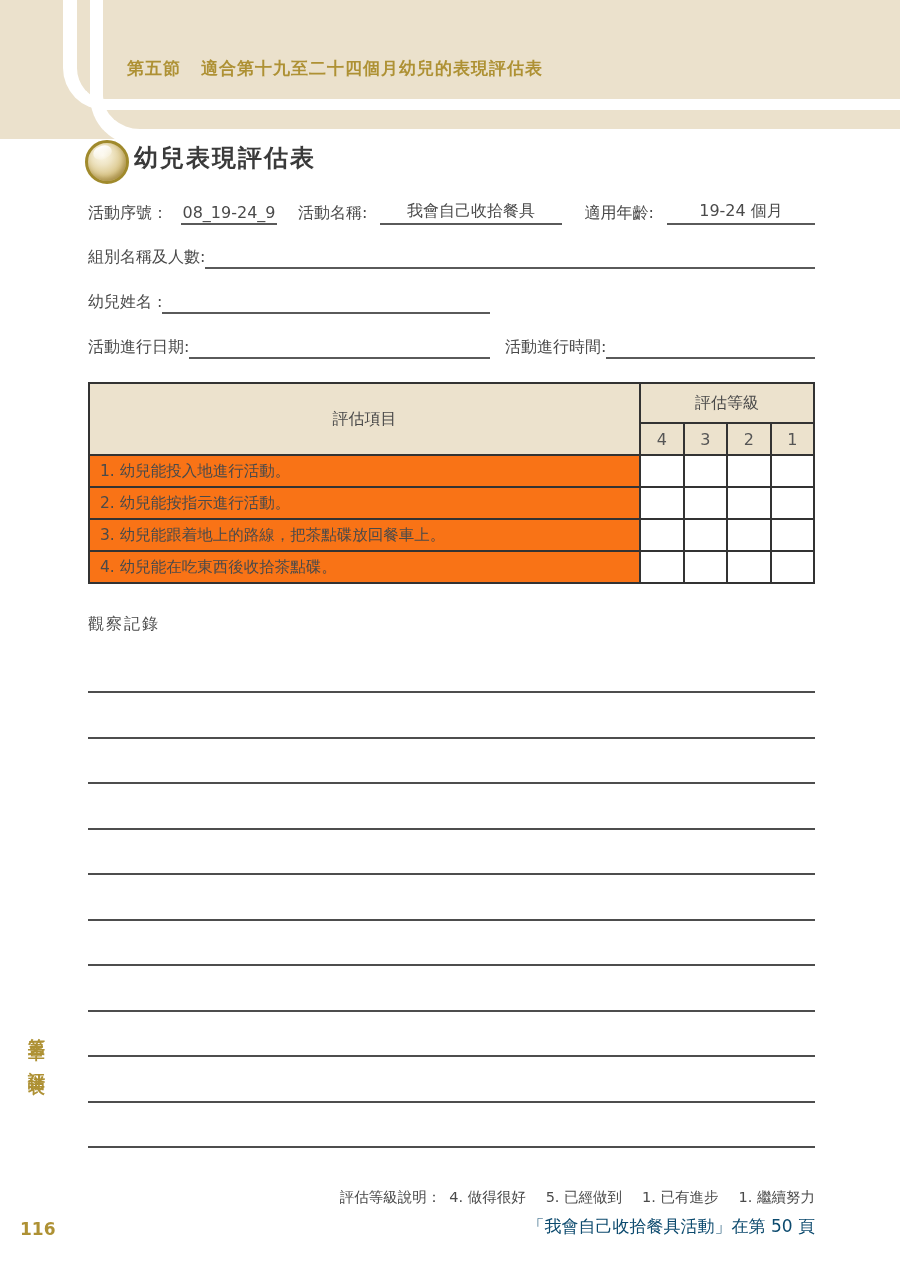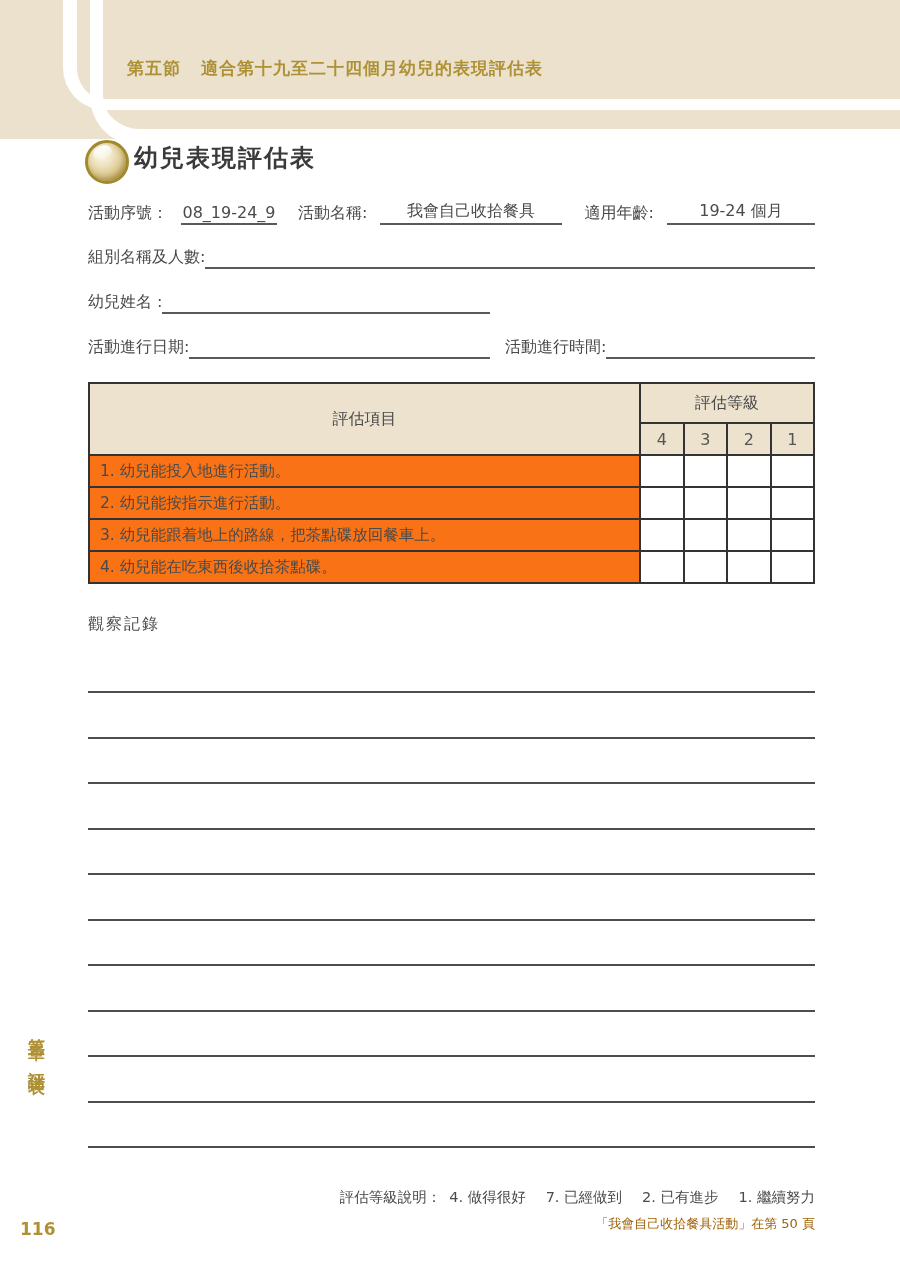--- a/index.html
+++ b/index.html
@@ -54,21 +54,21 @@
   .rule{position:absolute;left:0;width:727px;height:0;border-top:2px solid #4d4d4d;}
   
   .chapter-tab{position:absolute;left:28px;top:1024px;writing-mode:vertical-rl;
        font-size:17px;font-weight:bold;color:#ae9134;letter-spacing:3px;line-height:18px;}
   .chapter-tab .grp2{margin-top:16px;}
   .page-num{position:absolute;left:20px;top:1219px;font-size:17px;font-weight:bold;color:#ae9134;}
   
   .legend{position:absolute;right:85px;top:1188px;font-size:14.5px;color:#4a4a4a;white-space:nowrap;}
   .legend .seg{margin-left:20px;}
   .legend .seg:first-of-type{margin-left:8px;}
-  .ref-note{position:absolute;right:85px;top:1215px;font-size:13px;color:#a16207;white-space:nowrap;}
+  .ref-note{position:absolute;right:85px;top:1215px;font-size:17px;color:#0c4a6e;white-space:nowrap;}
 </style>
 </head>
 <body>
 
 <div id="page">
 
   <div class="beige-base"></div>
   <div class="arc arc-outer"></div>
   <div class="arc arc-inner"></div>
   <div class="section-head">
@@ -170,17 +170,17 @@
       <div class="rule" style="top: 455px;"></div>
     </div>
 
   <div class="chapter-tab">
     <span>第三章</span>
     <span class="grp2">評估表</span>
   </div>
   <div class="page-num">116</div>
 
   <div class="legend">
-    <span>評估等級說明：</span><span id="legend-items"><span class="seg">4. 做得很好</span><span class="seg">7. 已經做到</span><span class="seg">2. 已有進步</span><span class="seg">1. 繼續努力</span></span>
+    <span>評估等級說明：</span><span id="legend-items"><span class="seg">4. 做得很好</span><span class="seg">5. 已經做到</span><span class="seg">1. 已有進步</span><span class="seg">1. 繼續努力</span></span>
   </div>
   <div class="ref-note">「我會自己收拾餐具活動」在第 50 頁</div>
 
 </div>
 
 </body></html>

